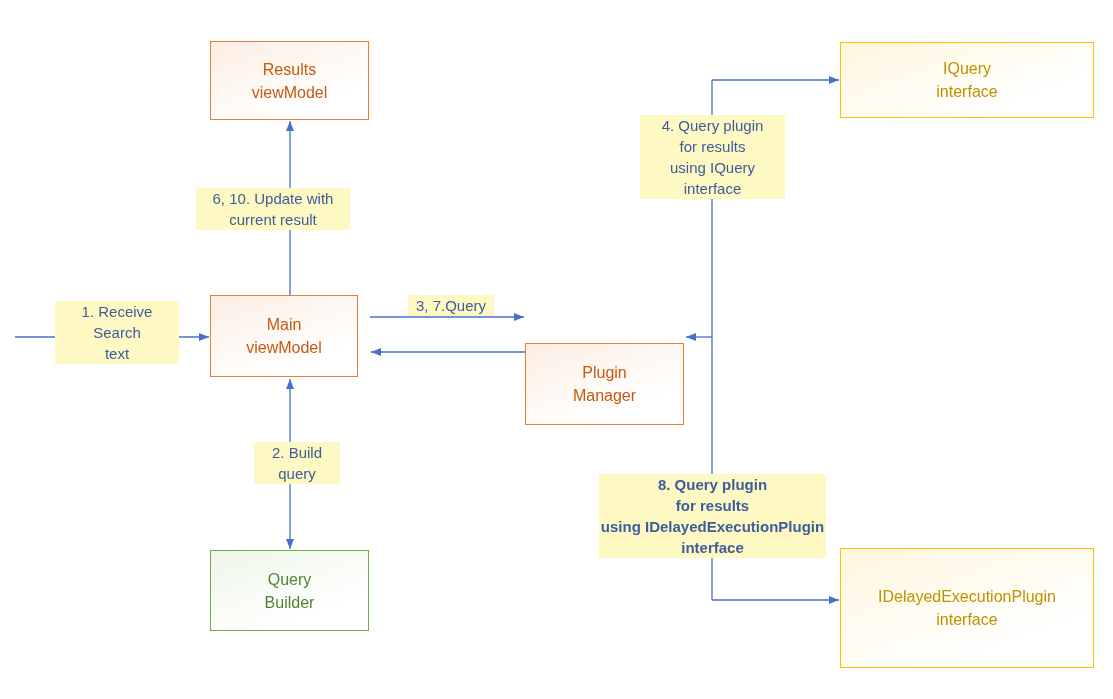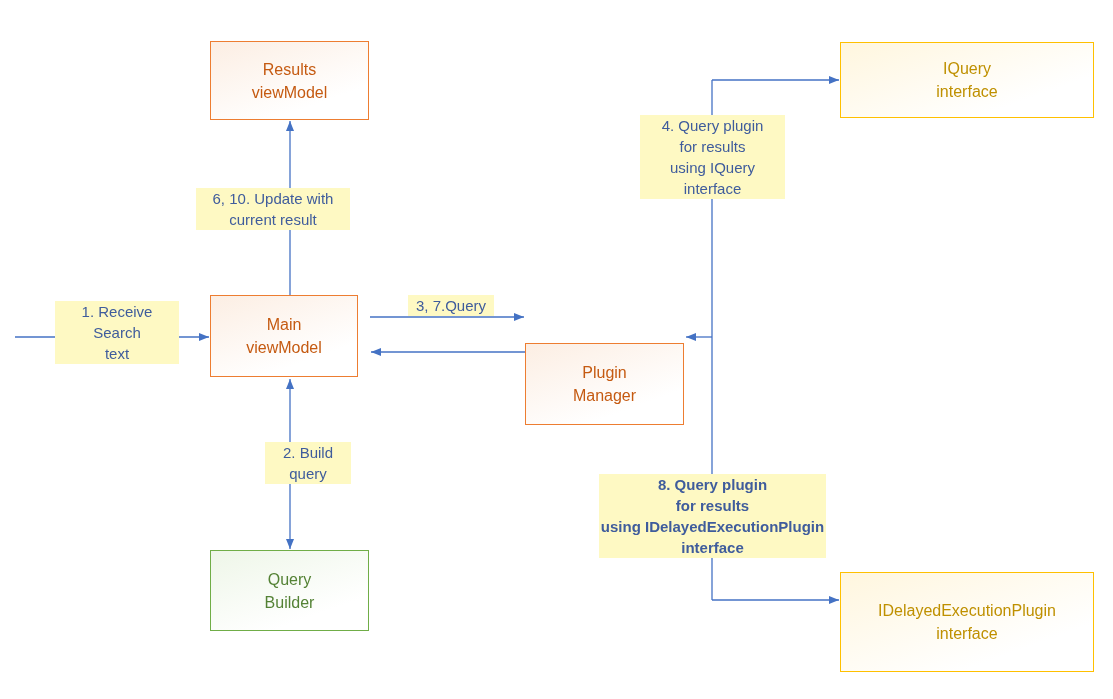--- a/index.html
+++ b/index.html
@@ -85,21 +85,21 @@
   <div class="edge-label" style="left:55px; top:301px; width:124px;">1. Receive
 Search
 text</div>
 
   <div class="edge-label" style="left:196px; top:188px; width:154px;">6, 10. Update with
 current result</div>
 
   <div class="edge-label" style="left:408px; top:295px; width:86px;">3, 7.Query</div>
 
 
-  <div class="edge-label" style="left:265px; top:442px; width:86px;">2. Build
+  <div class="edge-label" style="left:254px; top:442px; width:86px;">2. Build
 query</div>
 
   <div class="edge-label" style="left:640px; top:115px; width:145px;">4. Query plugin
 for results
 using IQuery
 interface</div>
 
   <div class="edge-label" style="left:599px; top:474px; width:227px;font-weight:bold;">8. Query plugin
 for results
 using IDelayedExecutionPlugin
@@ -123,18 +123,18 @@
   <div class="node orange" style="left:525px; top:295px; width:159px; height:82px;margin-top:48px;">
     <span class="node-label">Plugin
 Manager</span>
   </div>
 
   <div class="node green" style="left:210px; top:550px; width:159px; height:81px;">
     <span class="node-label">Query
 Builder</span>
   </div>
 
-  <div class="node gold" style="left:840px; top:572px; width:254px; height:100px;">
+  <div class="node gold" style="left:840px; top:548px; width:254px; height:120px;">
     <span class="node-label">IDelayedExecutionPlugin
 interface</span>
   </div>
 
 </div>
 
 </body></html>

